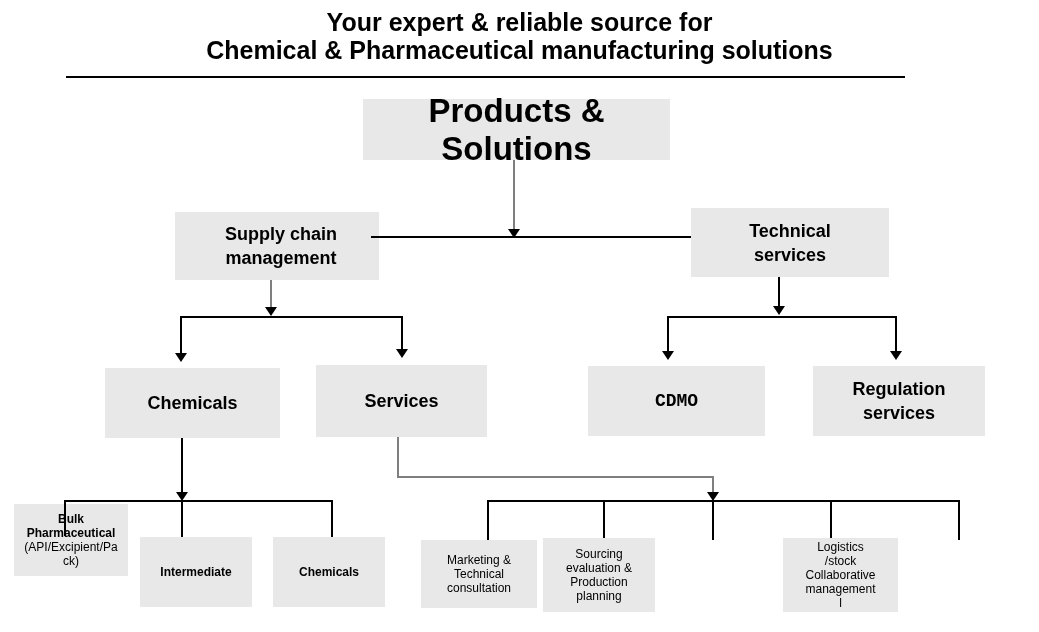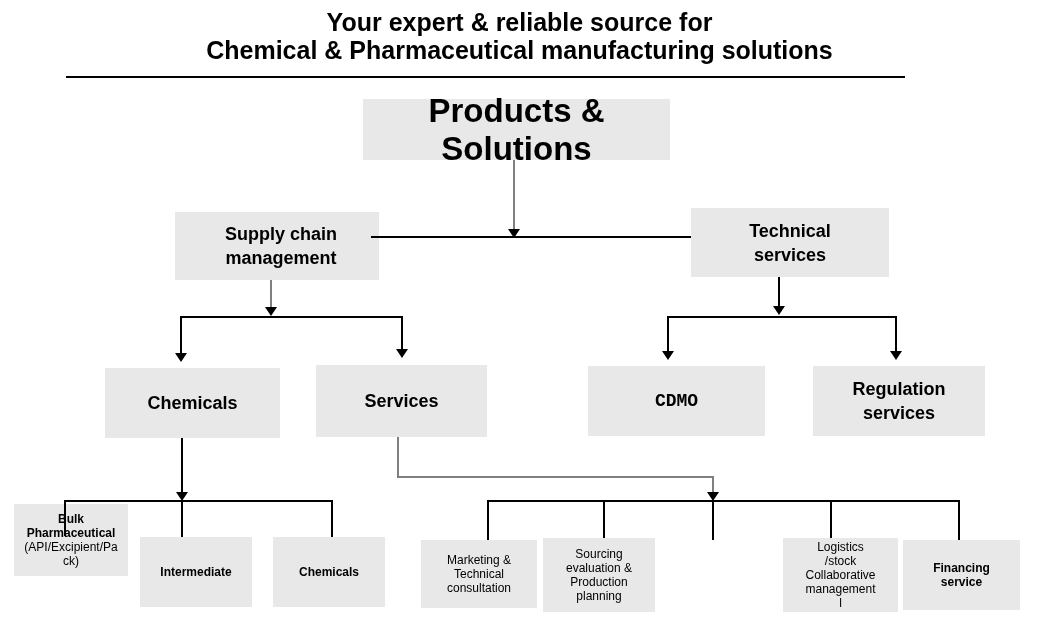--- a/index.html
+++ b/index.html
@@ -88,22 +88,20 @@
 consultation</div>
   <div class="node sm reg" style="left:543px;top:538px;width:112px;height:74px;">Sourcing
 evaluation &amp;
 Production
 planning</div>
   <div class="node sm reg" style="left:783px;top:538px;width:115px;height:74px;">Logistics
 /stock
 Collaborative
 management
 l</div>
-  <div class="node sm" style="left:903px;top:540px;width:117px;height:70px;">Financing
-service</div>
 
   <div class="ln gray" style="left:513px;top:160px;width:2px;height:70px;"></div>
   <div class="ah" style="left:508px;top:229px;"></div>
   <div class="ln" style="left:371px;top:236px;width:320px;height:2px;"></div>
 
   <div class="ln gray" style="left:270px;top:280px;width:2px;height:28px;"></div>
   <div class="ah" style="left:265px;top:307px;"></div>
   <div class="ln" style="left:180px;top:316px;width:223px;height:2px;"></div>
   <div class="ln" style="left:180px;top:316px;width:2px;height:38px;"></div>
   <div class="ah" style="left:175px;top:353px;"></div>

